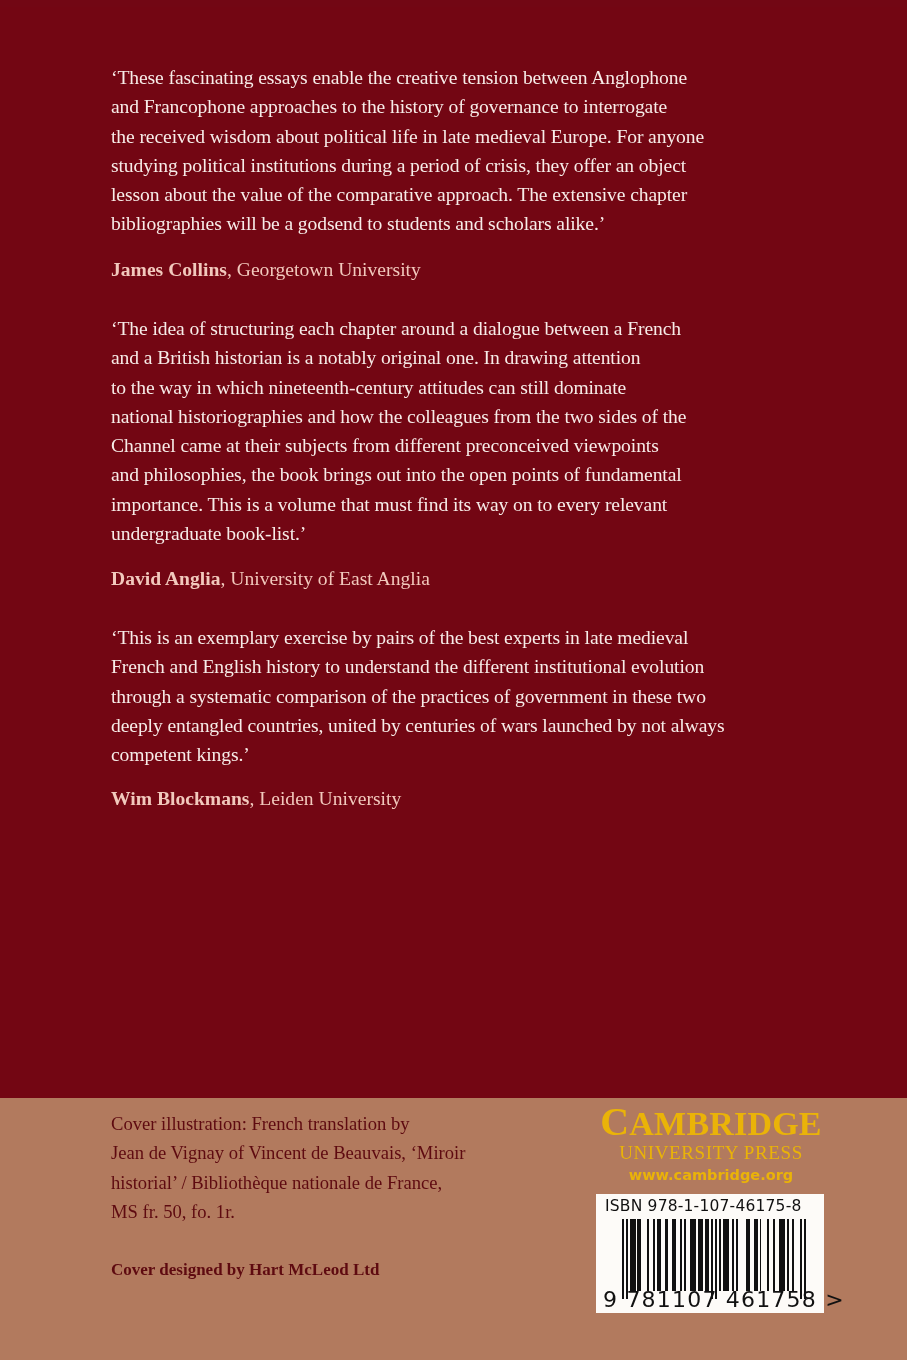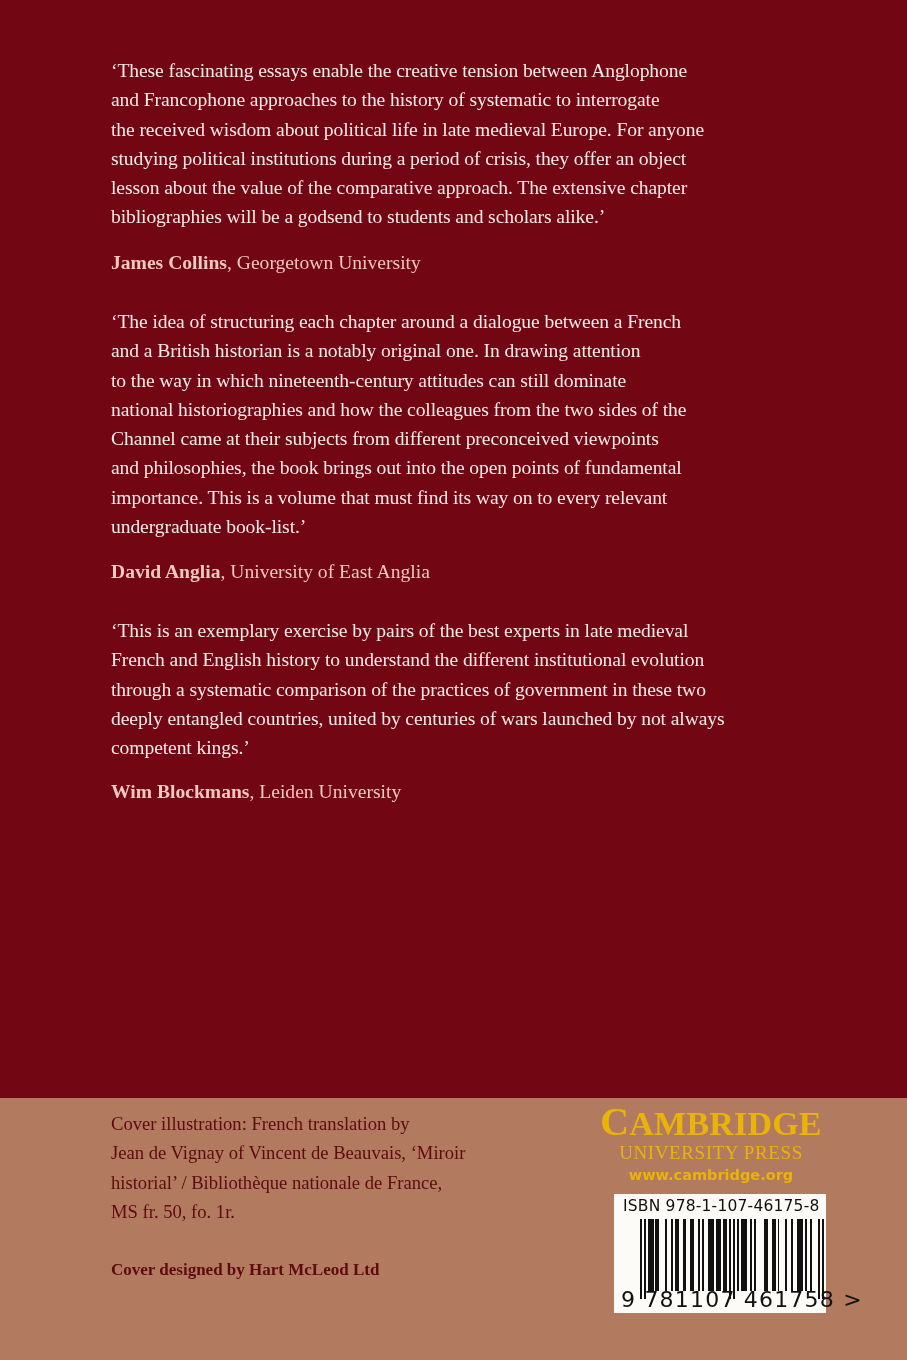--- a/index.html
+++ b/index.html
@@ -9,21 +9,21 @@
     body {
       width: 907px;
       height: 1360px;
       position: relative;
       overflow: hidden;
       background: #720714;
       font-family: "DejaVu Serif", "Liberation Serif", serif;
     }
     .top-panel {
       position: absolute;
-      left: 0; top: 0;
+      left: 0; top: 7px;
       width: 907px; height: 1098px;
       background: #730613;
     }
     .bottom-panel {
       position: absolute;
       left: 0; top: 1098px;
       width: 907px; height: 262px;
       background: #b27a5e;
     }
     .blurb {
@@ -110,24 +110,23 @@
       font-size: 14.5px;
       font-weight: bold;
       line-height: 20px;
       margin-top: 2px;
       white-space: nowrap;
     }
     .barcode-box {
       position: absolute;
       left: 596px;
       top: 1194px;
-      width: 212px;
+      width: 228px;
       height: 119px;
       background: #fdfbf8;
-      margin-left: 18px;
     }
     .isbn-label {
       position: absolute;
       left: 9px;
       top: 3px;
       font-family: "DejaVu Sans", "Liberation Sans", sans-serif;
       font-size: 15.5px;
       line-height: 18px;
       color: #111;
       white-space: nowrap;
@@ -162,21 +161,21 @@
       letter-spacing: 1.2px;
     }
   </style>
 </head>
 <body>
 
 <div class="top-panel">
 
   <div class="blurb" style="top:56px;">
     <span class="line">‘These fascinating essays enable the creative tension between Anglophone</span>
-    <span class="line">and Francophone approaches to the history of systematic to interrogate</span>
+    <span class="line">and Francophone approaches to the history of governance to interrogate</span>
     <span class="line">the received wisdom about political life in late medieval Europe. For anyone</span>
     <span class="line">studying political institutions during a period of crisis, they offer an object</span>
     <span class="line">lesson about the value of the comparative approach. The extensive chapter</span>
     <span class="line">bibliographies will be a godsend to students and scholars alike.’</span>
   </div>
   <div class="attribution" style="top:251px;">
     <span class="name">James Collins</span><span>, Georgetown University</span>
   </div>
 
   <div class="blurb" style="top:307px;">

